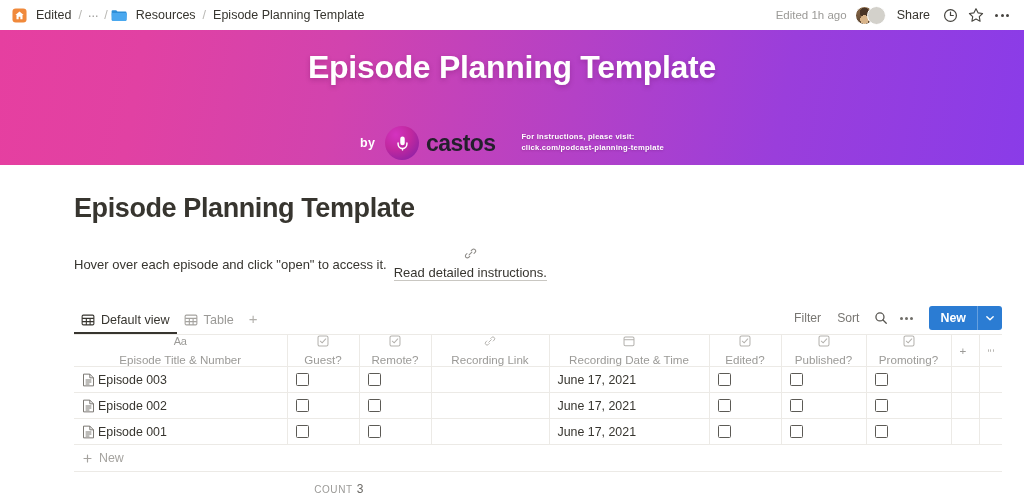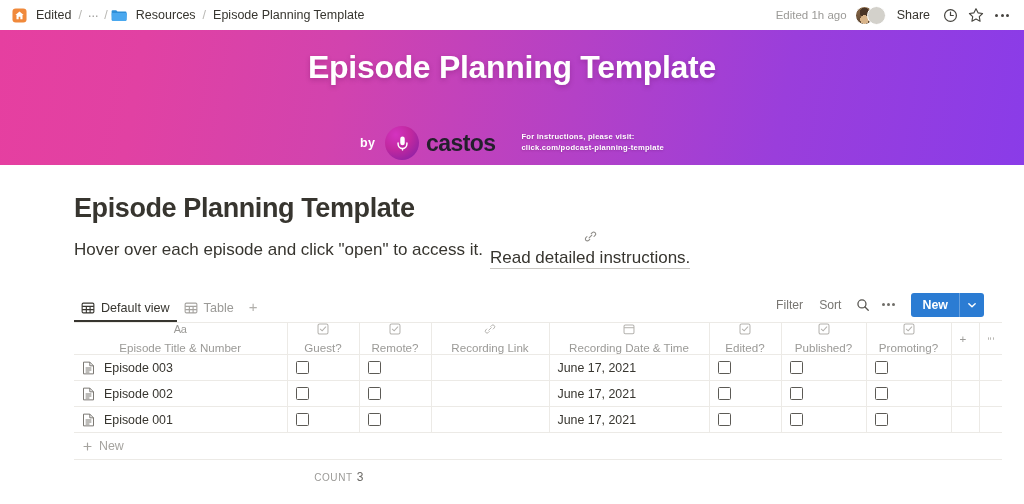--- a/index.html
+++ b/index.html
@@ -107,33 +107,33 @@
   }
 
   
   .page { padding: 0 0 0 74px; }
   .page-title {
     font-size: 27px; font-weight: bold; color: #37352f;
     margin-top: 28px; letter-spacing: -0.4px;
   }
   .page-sub {
     display: flex; align-items: center;
-    font-size: 17px; color: #37352f; margin-top: 6px;
+    font-size: 13px; color: #37352f; margin-top: 23px;
   }
   .sub-link {
     display: inline-flex; align-items: center; gap: 5px;
     margin-left: 7px;
     flex-direction: column;
   }
   .sub-link span { border-bottom: 1px solid #c9c7c2; }
 
   
   .viewbar {
-    display: flex; align-items: center;
-    margin-top: 22px; padding-right: 40px;
+    display: flex; align-items: flex-end;
+    margin-top: 22px; padding-right: 22px;
     height: 31px;
   }
   .tabs { display: flex; align-items: flex-end; flex: 1; height: 100%; }
   .tab {
     display: flex; align-items: center; gap: 6px;
     font-size: 12.6px; color: #9b9a97;
     padding: 0 7px 7px 7px; height: 100%;
     align-self: flex-end; padding-top: 9px;
     white-space: nowrap;
   }
@@ -165,21 +165,21 @@
     overflow: hidden; white-space: nowrap;
   }
   table.db thead th {
     border-top: 1px solid #eceae6;
     font-size: 11.6px; color: #9b9a97;
     height: 25px;
   }
   .hcell { display: flex; align-items: center; gap: 6px; flex-direction: column; }
   .aa { font-size: 11px; color: #9b9a97; letter-spacing: -0.3px; }
   table.db td { font-size: 12.4px; color: #37352f; }
-  .cell-title { display: flex; align-items: center; gap: 9px; text-align: right; }
+  .cell-title { display: flex; align-items: center; gap: 3px; text-align: right; }
   .ck {
     width: 13px; height: 13px; border: 1.7px solid #5c5a55;
     border-radius: 1.5px; display: block;
   }
   .col-last { border-right: none !important; }
   th.col-plus, th.col-act { color: #b1afab; }
   .newrow {
     display: flex; align-items: center; gap: 6px;
     height: 27px; font-size: 12.4px; color: #a5a39f;
     border-bottom: 1px solid #eceae6; padding-left: 8px;

